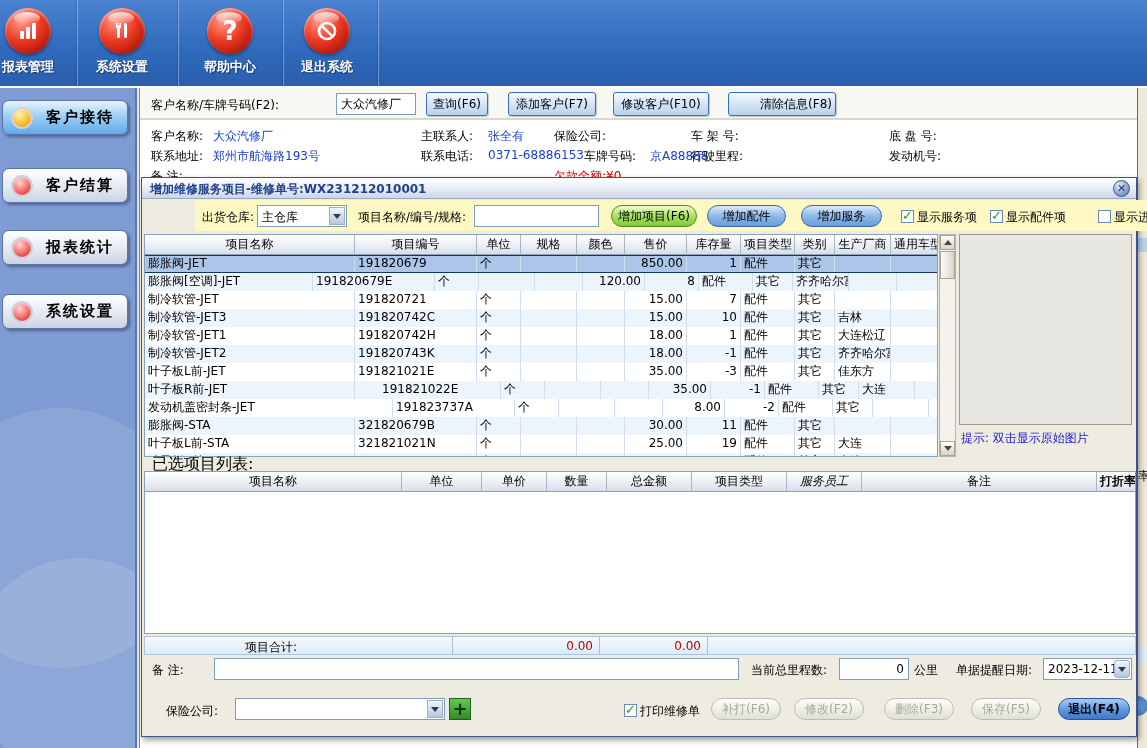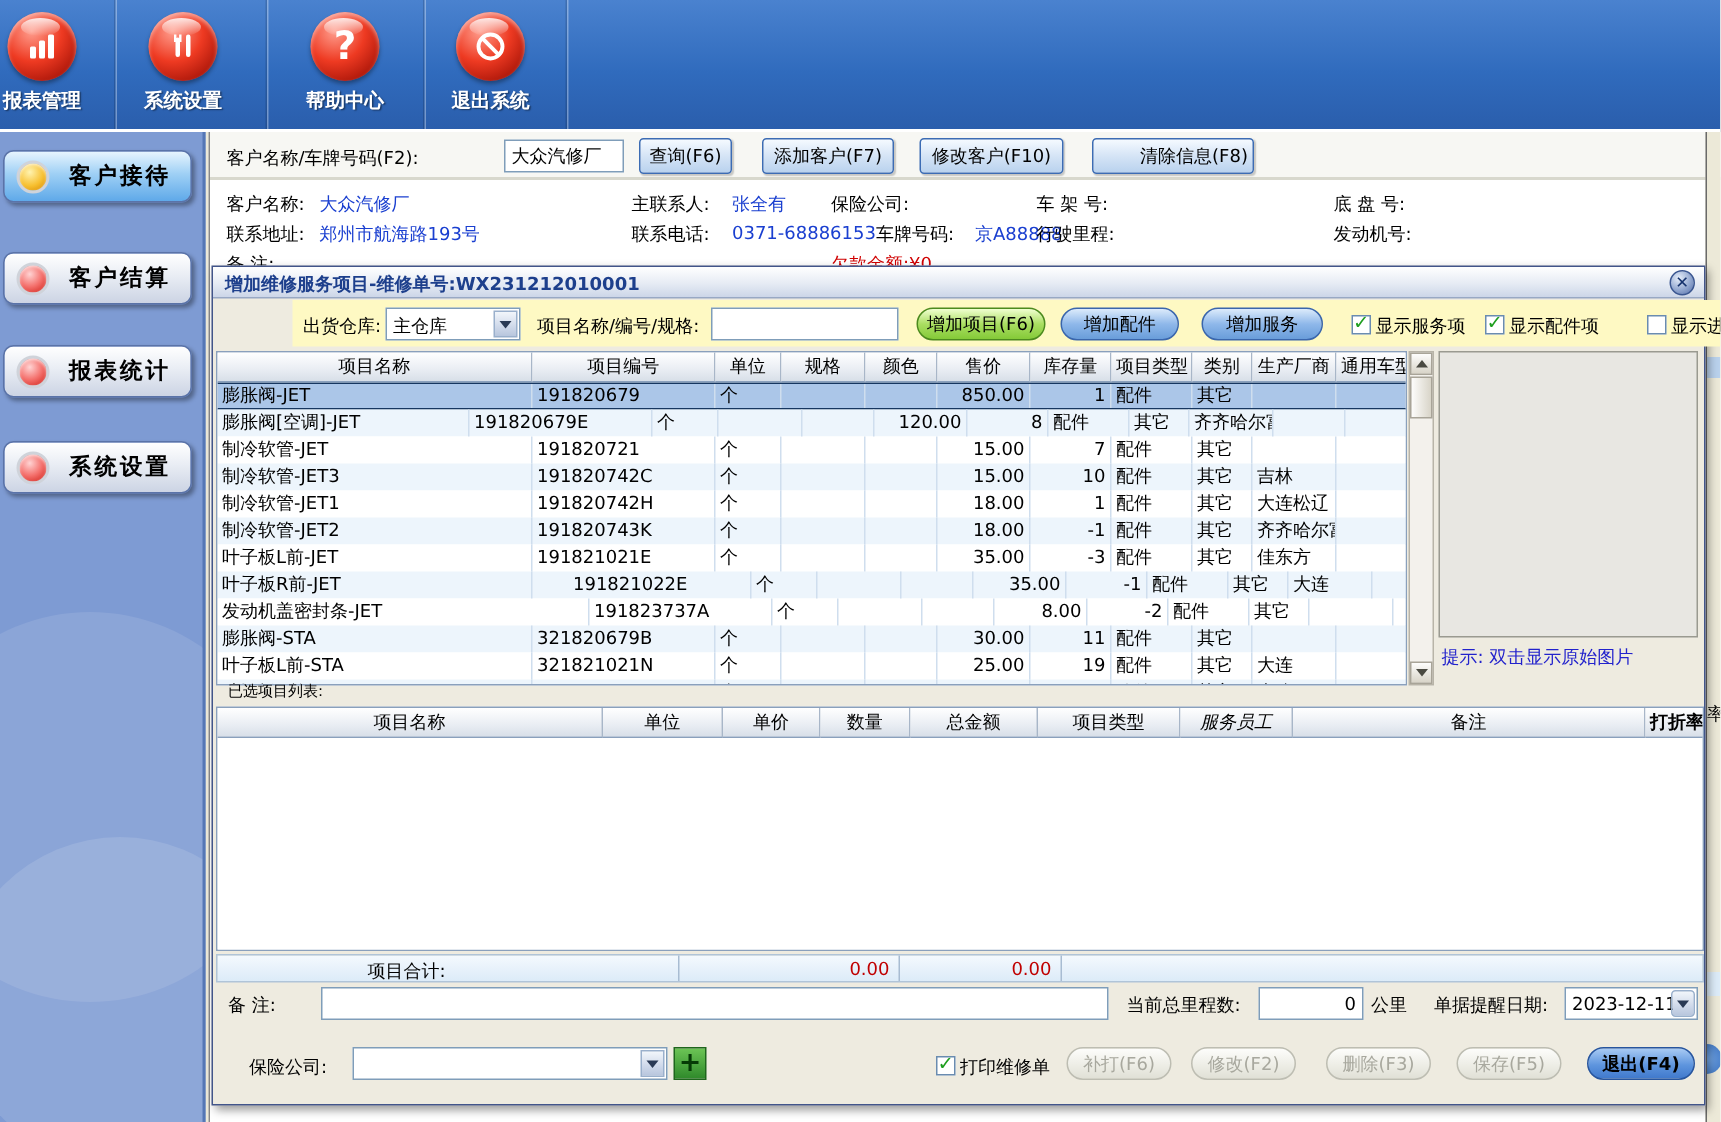--- a/index.html
+++ b/index.html
@@ -125,21 +125,21 @@
              border-bottom:5px solid #4a4a42; }
   .tri-dn-s { width:0; height:0; border-left:4px solid transparent; border-right:4px solid transparent;
              border-top:5px solid #4a4a42; }
 
   
   .img-panel { position:absolute; left:817px; top:56px; width:173px; height:191px; background:#e8e7e2;
              border:1px solid #9a9a90; }
   .hint { position:absolute; left:819px; top:252px; width:172px; color:#2222cc; font-size:12px; white-space:nowrap; }
 
   
-  .sel-label { position:absolute; left:10px; top:276px; font-size:10px; }
+  .sel-label { position:absolute; left:10px; top:276px; font-size:16px; }
   .stable { position:absolute; left:2px; top:293px; width:992px; height:163px; background:#fff;
              border:1px solid #8aa0bc; overflow:hidden; }
   .stable .thead .tcell { height:20px; }
   .totals { position:absolute; left:2px; top:458px; width:992px; height:19px;
              background:linear-gradient(180deg,#f4f9fe,#dcebf8); border:1px solid #b0c4d8; }
   .totals .tl { position:absolute; top:2px; }
   .totals .vsep { position:absolute; top:0; width:1px; height:100%; background:#a8bcd2; }
   .tot-val { position:absolute; top:2px; color:#c00000; }
 
   

